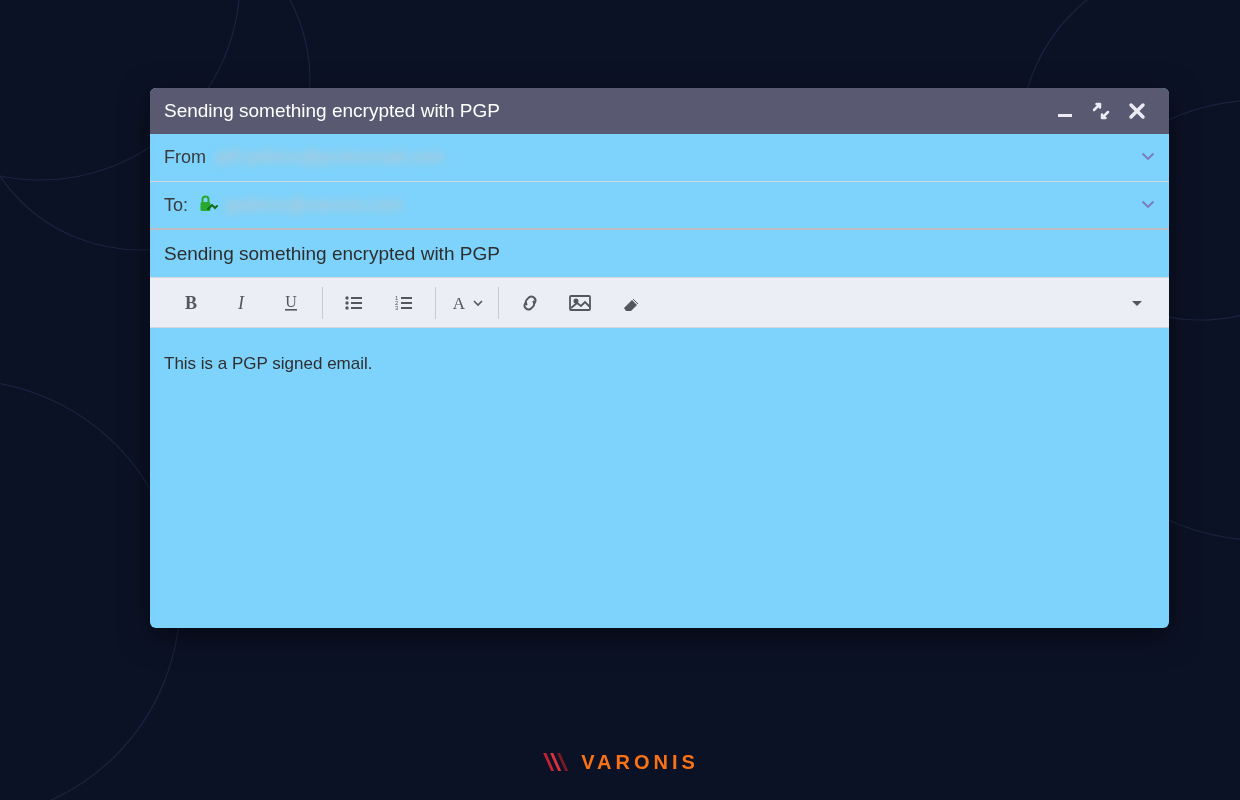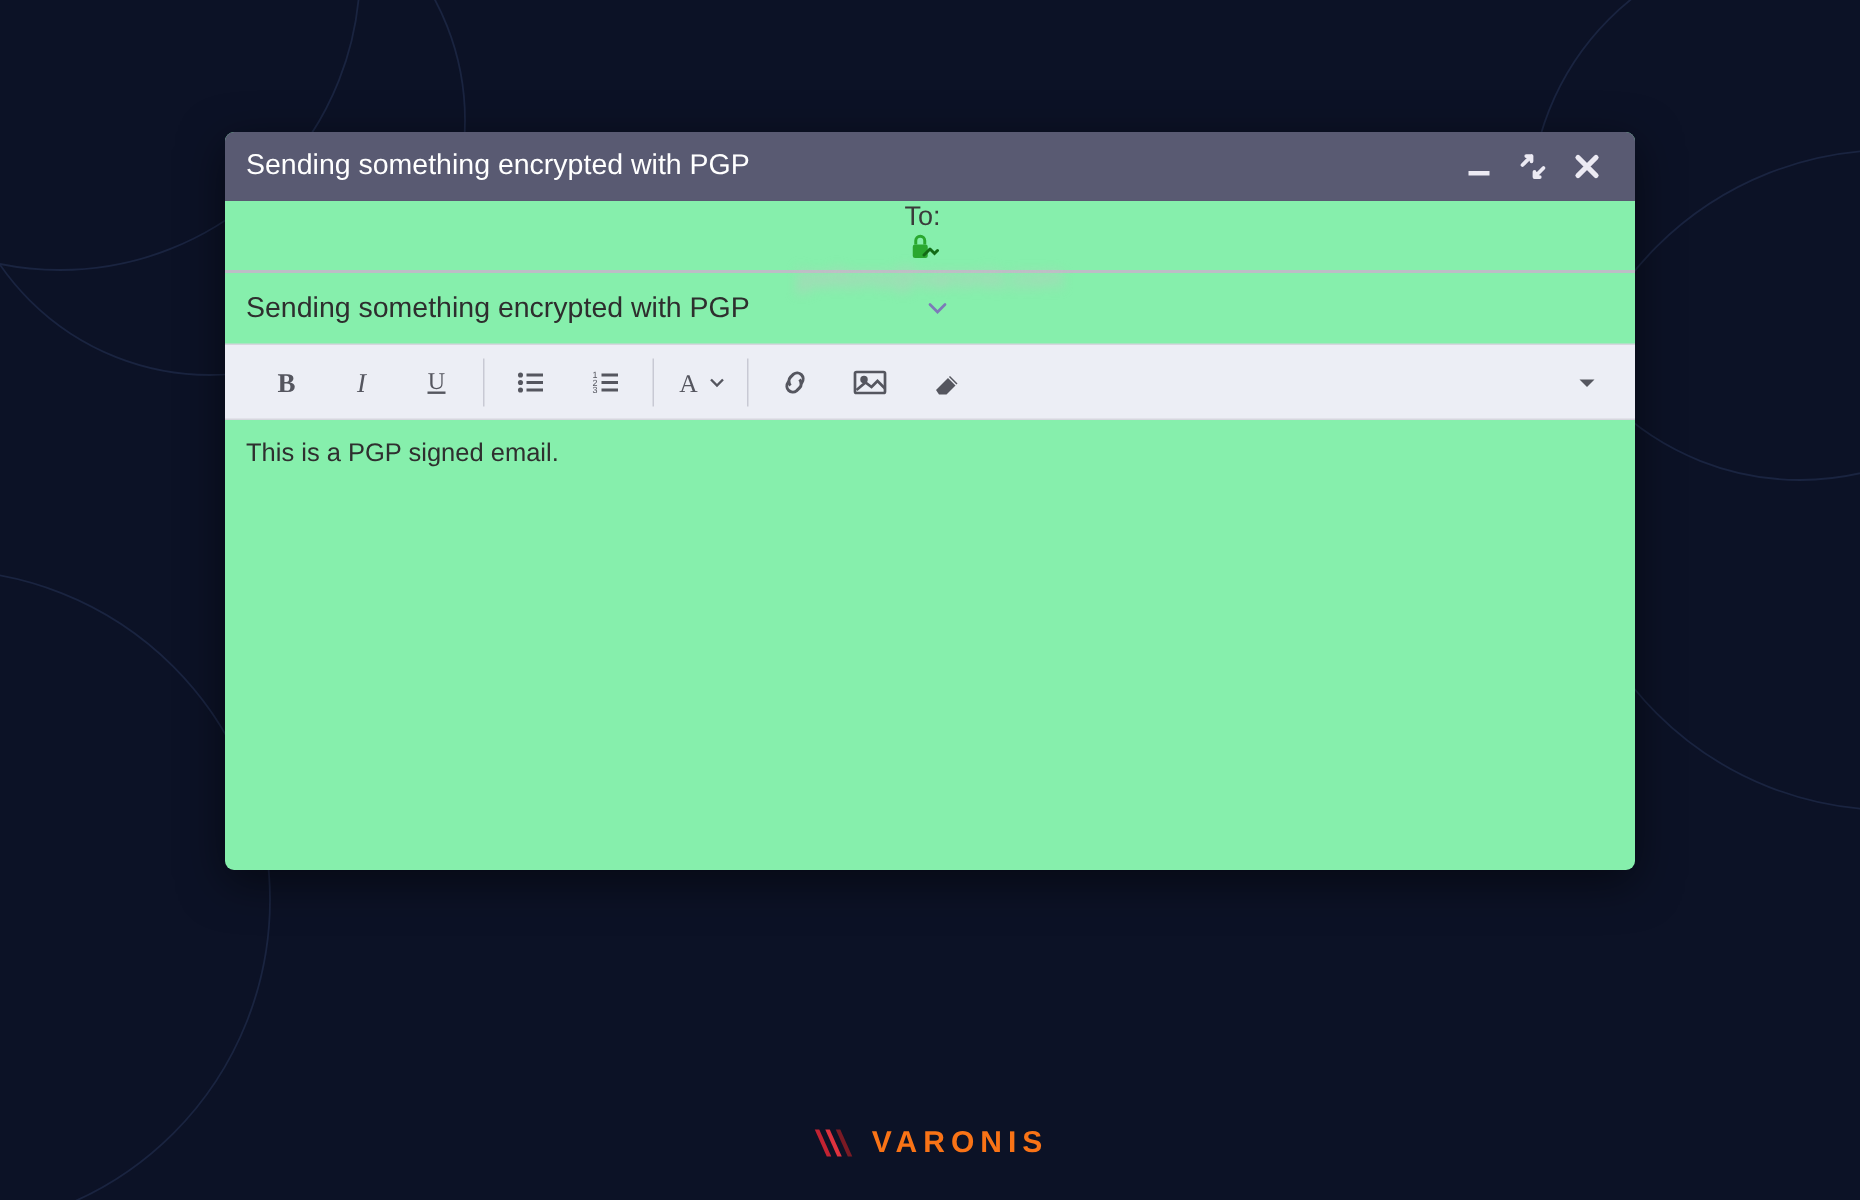--- a/index.html
+++ b/index.html
@@ -15,22 +15,22 @@
     position: absolute;
     inset: 0;
     pointer-events: none;
   }
   .bg-circles svg { width: 100%; height: 100%; }
 
   .compose-window {
     position: absolute;
     left: 150px;
     top: 88px;
-    width: 940px;
-    background: #86efac;
+    width: 1019px;
+    background: #7dd3fc;
     border-radius: 6px;
     box-shadow: 0 8px 30px rgba(0,0,0,0.5);
     overflow: hidden;
   }
   .titlebar {
     background: #595a72;
     color: #fff;
     height: 46px;
     display: flex;
     align-items: center;
@@ -48,21 +48,21 @@
 
   .field-row {
     display: flex;
     align-items: center;
     height: 48px;
     padding: 0 14px;
     border-bottom: 1px solid #d6d6de;
     font-size: 18px;
     color: #3a3a3a;
   }
-  .field-row.to-row { border-bottom: 2px solid #bdbdc6; flex-direction: column; }
+  .field-row.to-row { border-bottom: 2px solid #bdbdc6; }
   .field-label { margin-right: 10px; color: #3a3a3a; }
   .field-value {
     flex: 1;
     color: #c4c4c4;
     filter: blur(4px);
     white-space: nowrap;
   }
   .chevron-wrap {
     width: 24px;
     text-align: right;
@@ -118,21 +118,21 @@
   .tb-btn svg { display: block; }
   .tb-spacer { flex: 1; }
   .font-btn {
     display: flex;
     align-items: center;
     gap: 4px;
   }
 
   .body-area {
     height: 300px;
-    padding: 12px 14px;
+    padding: 26px 14px;
     font-size: 17px;
     color: #2f2f2f;
   }
 
   .brand {
     position: absolute;
     left: 50%;
     transform: translateX(-50%);
     bottom: 26px;
     display: flex;
@@ -177,20 +177,29 @@
         <path d="M16 10 L10 16 M10 16 L13.5 16 M10 16 L10 12.5" stroke="currentColor" stroke-width="2.5" stroke-linecap="round" fill="none"></path>
       </svg>
     </span>
     <span class="win-btn">
       <svg width="18" height="18" viewBox="0 0 18 18">
         <path d="M3 3 L15 15 M15 3 L3 15" stroke="currentColor" stroke-width="3.5" stroke-linecap="round"></path>
       </svg>
     </span>
   </div>
 
+  <div class="field-row">
+    <span class="field-label">From</span>
+    <span class="field-value">jeff.peltons@protonmail.com</span>
+    <span class="chevron-wrap">
+      <svg width="14" height="14" viewBox="0 0 14 14">
+          <path d="M2 5 L7 10 L12 5" stroke="currentColor" stroke-width="1.8" fill="none" stroke-linecap="round"></path>
+        </svg>
+    </span>
+  </div>
 
   <div class="field-row to-row">
     <span class="field-label">To:</span>
     <span class="lock-icon-wrap">
       <svg width="20" height="20" viewBox="0 0 20 20">
         <rect x="2.5" y="8" width="10" height="9" rx="1.5" fill="#2aa82f"></rect>
         <path d="M4.5 8 V5.5 a3 3 0 0 1 6 0 V8" stroke="#2aa82f" stroke-width="2" fill="none"></path>
         <path d="M10 15 L14 11 M14 11 L17 14 L19 12" stroke="#136b16" stroke-width="2" fill="none" stroke-linecap="round"></path>
       </svg>
     </span>

